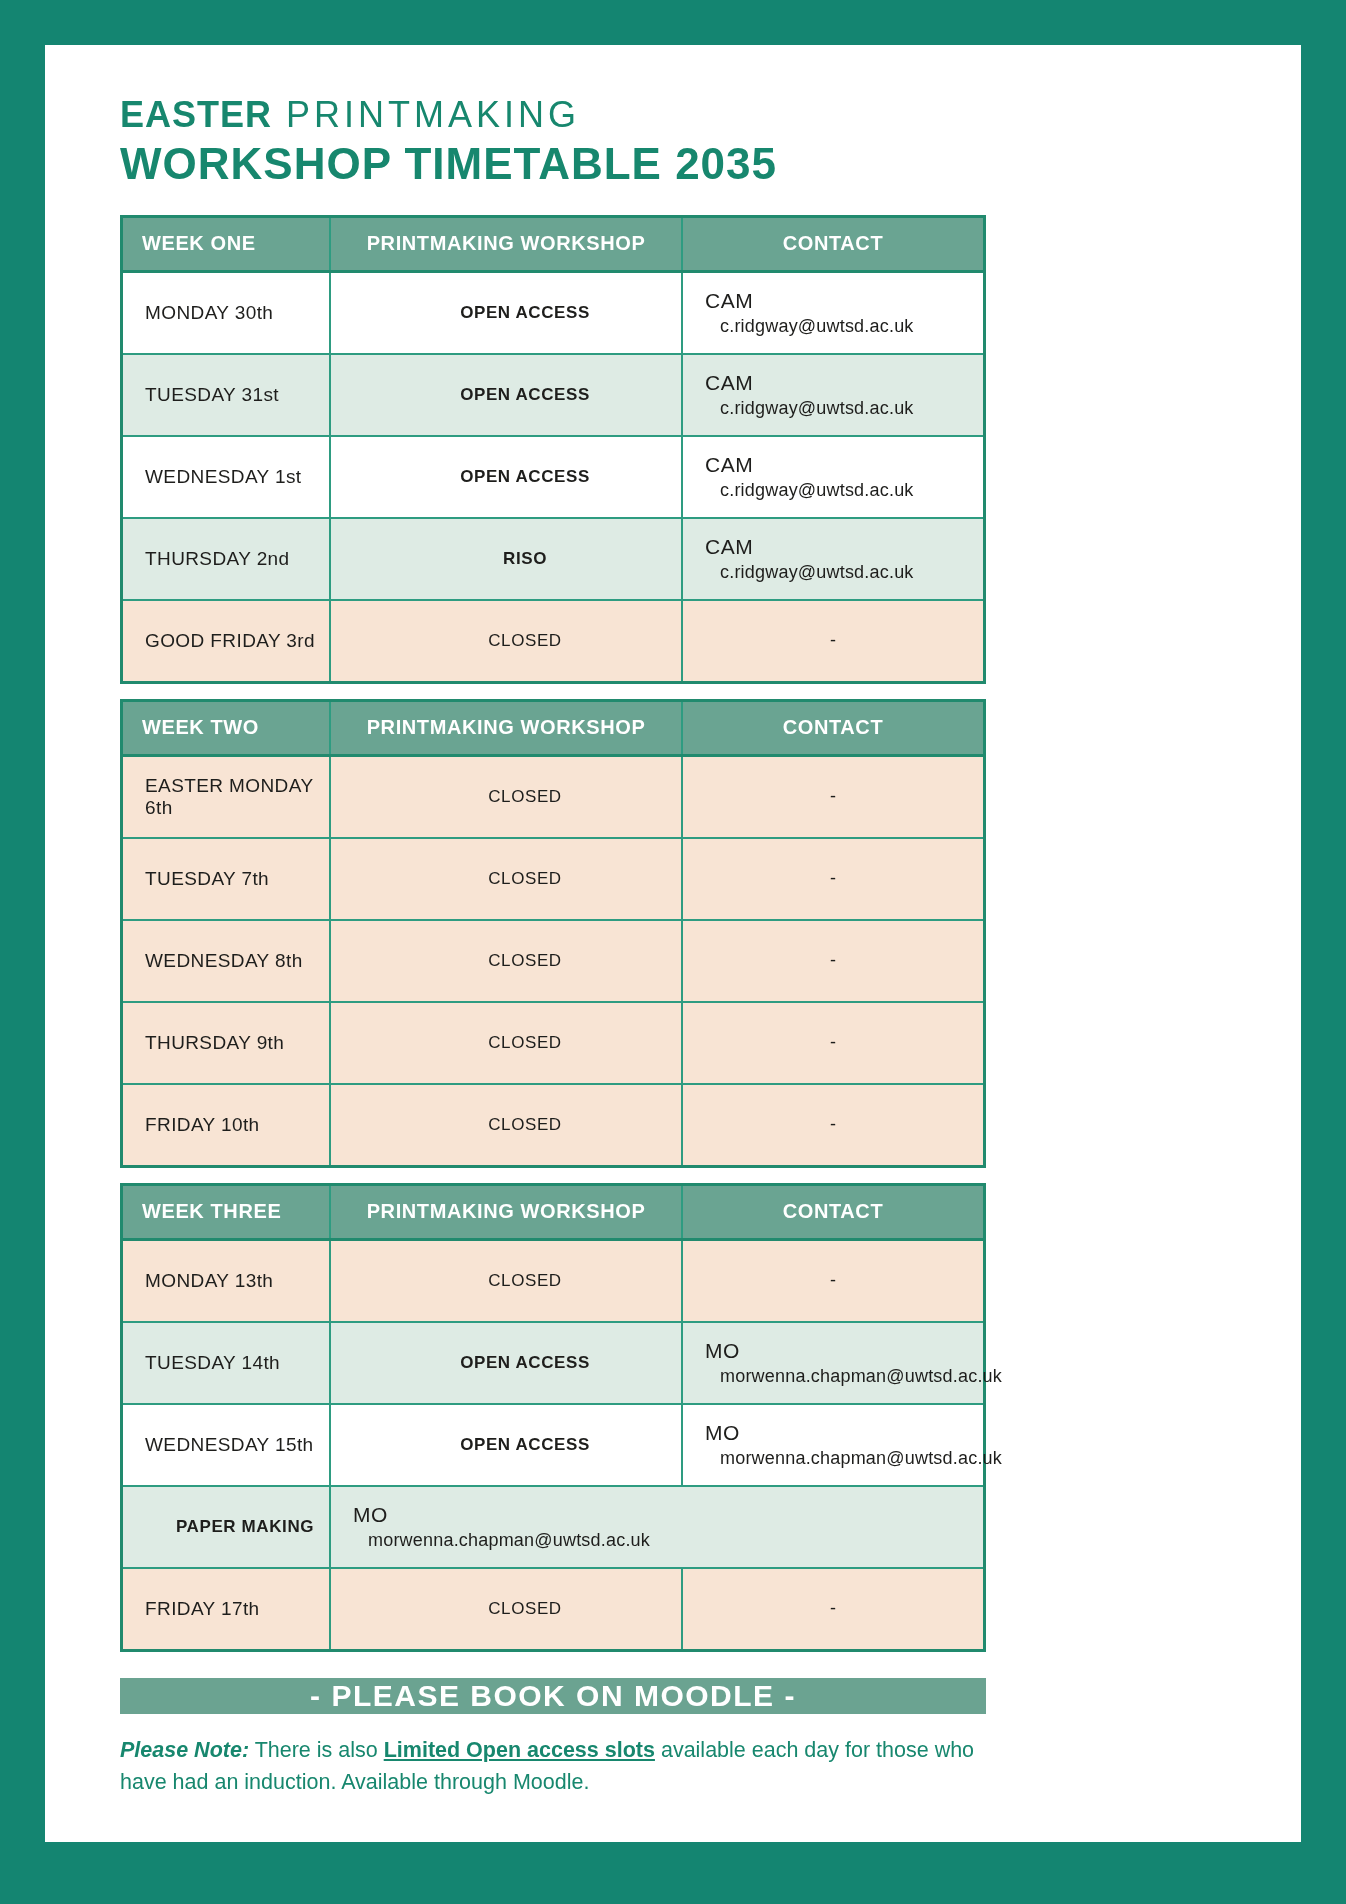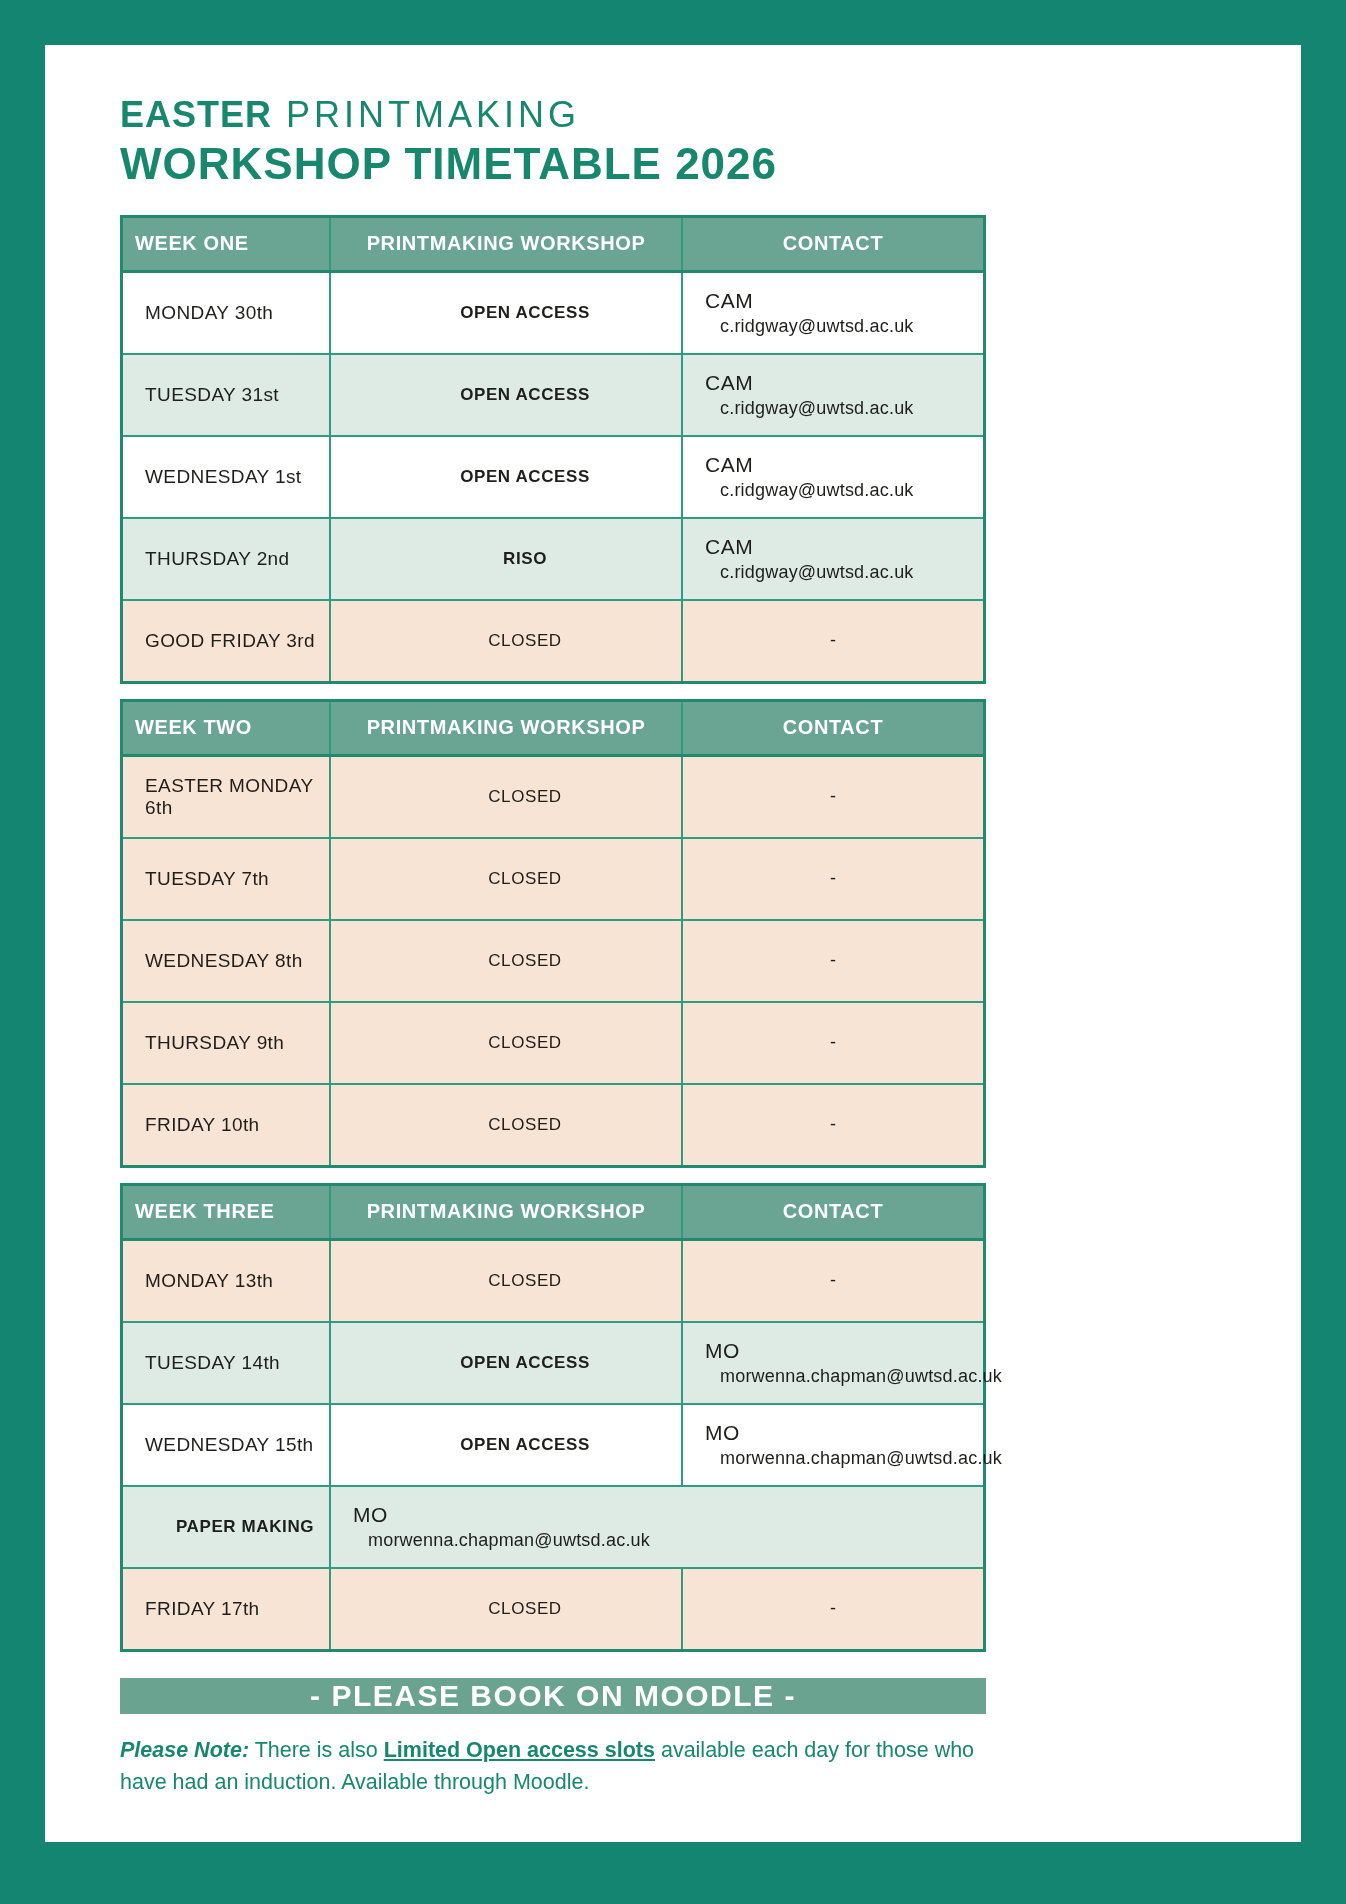--- a/index.html
+++ b/index.html
@@ -22,21 +22,21 @@
   
   .tbl{
     width:866px;box-sizing:border-box;border:3px solid #218A6E;margin-bottom:15px;
   }
   .thead,.tr{display:grid;grid-template-columns:208px 1fr 300px;}
   .thead{background:#6AA492;border-bottom:3px solid #218A6E;}
   .th{
     height:52px;display:flex;align-items:center;justify-content:center;
     color:#ffffff;font-weight:700;font-size:20px;letter-spacing:0.6px;
   }
-  .th-week{justify-content:flex-start;padding-left:12px;}
+  .th-week{justify-content:flex-start;padding-left:19px;}
   .th,.td{border-right:2px solid #2E9C81;}
   .th:last-child,.td:last-child{border-right:none;}
   .tr{border-bottom:2px solid #2E9C81;}
   .tr:last-child{border-bottom:none;}
   .td{min-height:80px;box-sizing:border-box;display:flex;flex-direction:column;justify-content:center;}
   .td-day{
     padding-left:22px;font-size:19px;color:#1E1E1C;letter-spacing:0.4px;
   }
   .td-act{align-items:center;font-size:17px;color:#1E1E1C;letter-spacing:0.6px;padding-left:38px;}
   .td-act.strong{font-weight:700;}
@@ -61,21 +61,21 @@
   .note-underline{font-weight:700;text-decoration:underline;}
 </style>
 </head>
 <body>
 
 <div class="page">
   <div class="content">
 
     <div class="title-block">
       <div class="title-line1"><span class="t-bold">EASTER</span><span class="t-light"> PRINTMAKING</span></div>
-      <div class="title-line2">WORKSHOP TIMETABLE 2026</div>
+      <div class="title-line2">WORKSHOP TIMETABLE 2035</div>
     </div>
 
     <div class="tbl">
       <div class="thead">
         <div class="th th-week">WEEK ONE</div>
         <div class="th">PRINTMAKING WORKSHOP</div>
         <div class="th">CONTACT</div>
       </div>
       <div class="tr bg-white">
         <div class="td td-day">MONDAY 30th</div>

